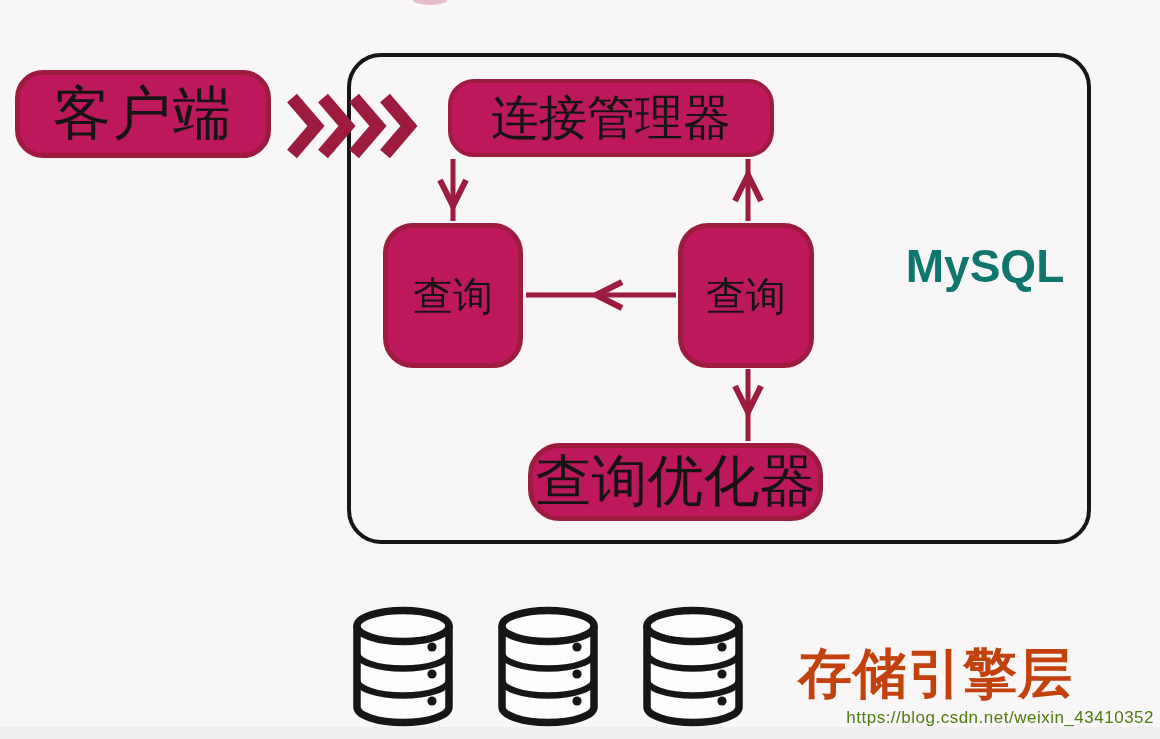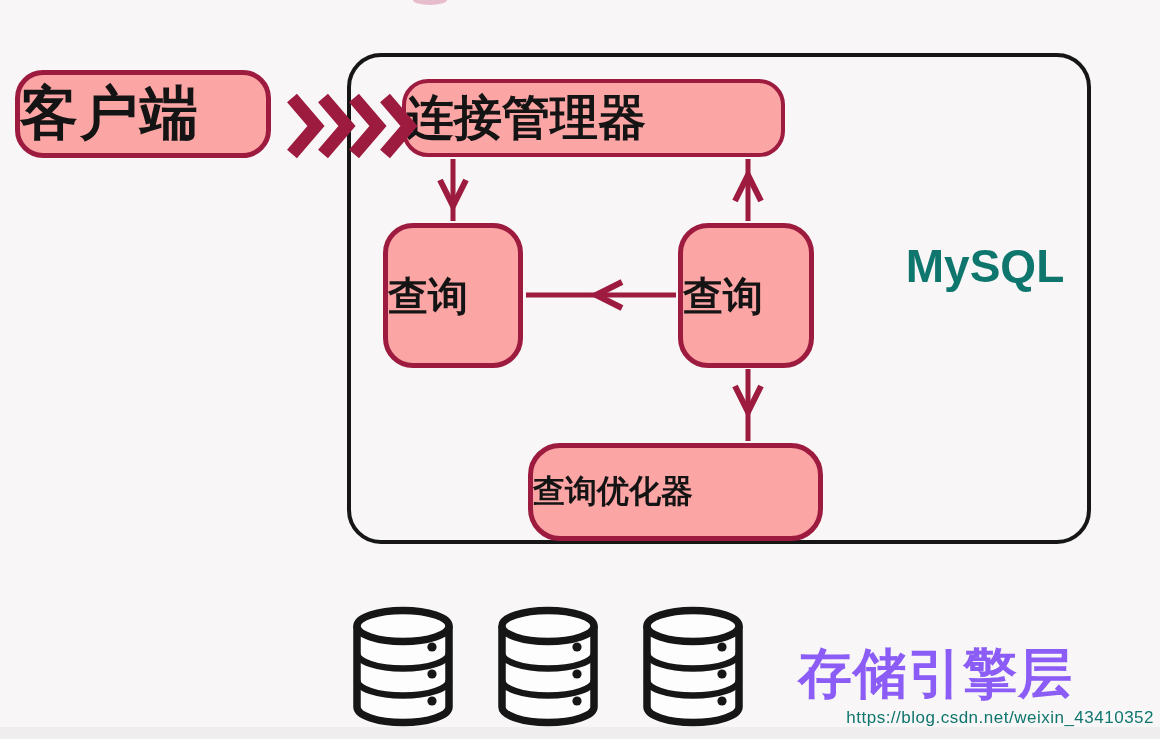--- a/index.html
+++ b/index.html
@@ -12,40 +12,40 @@
   .canvas{position:absolute;inset:0;}
   .bottom-band{position:absolute;left:0;right:0;bottom:0;height:12px;background:#efedee;}
   .top-sliver{position:absolute;left:413px;top:-5px;width:34px;height:10px;
     background:#e2a8bf;border-radius:50%;opacity:.75;}
 
   
   .service-box{position:absolute;left:347px;top:53px;width:744px;height:491px;
     border:4px solid #161616;border-radius:34px;box-sizing:border-box;}
 
   
-  .node{position:absolute;box-sizing:border-box;background:#fca5a5;
-    display:flex;align-items:center;justify-content:flex-start;text-align:center;
-    font-weight:bold;color:#141414;border:5px solid #9e1b40;}
+  .node{position:absolute;box-sizing:border-box;background:#be185d;
+    display:flex;align-items:center;justify-content:center;text-align:center;
+    font-weight:normal;color:#141414;border:5px solid #9e1b40;}
   .client-box{left:15px;top:70px;width:256px;height:88px;border-radius:28px;font-size:58px;letter-spacing:2px;}
-  .conn-box{left:402px;top:79px;width:383px;height:78px;border-width:4px;border-radius:26px;font-size:48px;}
+  .conn-box{left:448px;top:79px;width:326px;height:78px;border-width:4px;border-radius:26px;font-size:48px;}
   .cache-box{left:383px;top:223px;width:140px;height:145px;border-radius:30px;font-size:40px;line-height:1.3;}
   .parser-box{left:678px;top:223px;width:136px;height:145px;border-radius:30px;font-size:40px;line-height:1.3;}
-  .opt-box{left:528px;top:443px;width:295px;height:98px;border-radius:32px;font-size:32px;}
+  .opt-box{left:528px;top:443px;width:295px;height:78px;border-radius:32px;font-size:56px;}
   .two-line span{display:block;}
 
   .mysql-label{position:absolute;left:868px;top:236px;width:234px;text-align:center;
     font-size:46px;font-weight:bold;line-height:1.32;color:#0f766e;}
-  .storage-label{position:absolute;left:798px;top:638px;font-size:54px;font-weight:bold;color:#8b5cf6;letter-spacing:1px;}
+  .storage-label{position:absolute;left:798px;top:638px;font-size:54px;font-weight:bold;color:#c2410c;letter-spacing:1px;}
 
   .cylinders{position:absolute;left:348px;top:606px;width:402px;height:121px;display:flex;gap:35px;}
   .cylinders svg{display:block;}
 
   .overlay{position:absolute;left:0;top:0;width:1160px;height:739px;pointer-events:none;}
 
-  .watermark{position:absolute;right:6px;top:708px;font-size:17px;color:#0f766e;
+  .watermark{position:absolute;right:6px;top:708px;font-size:17px;color:#4d7c0f;
     letter-spacing:.5px;font-family:"Liberation Sans","DejaVu Sans",sans-serif;}
 </style>
 </head>
 <body>
 
 <div class="canvas">
 
   <div class="bottom-band"></div>
   <div class="top-sliver"></div>
 

